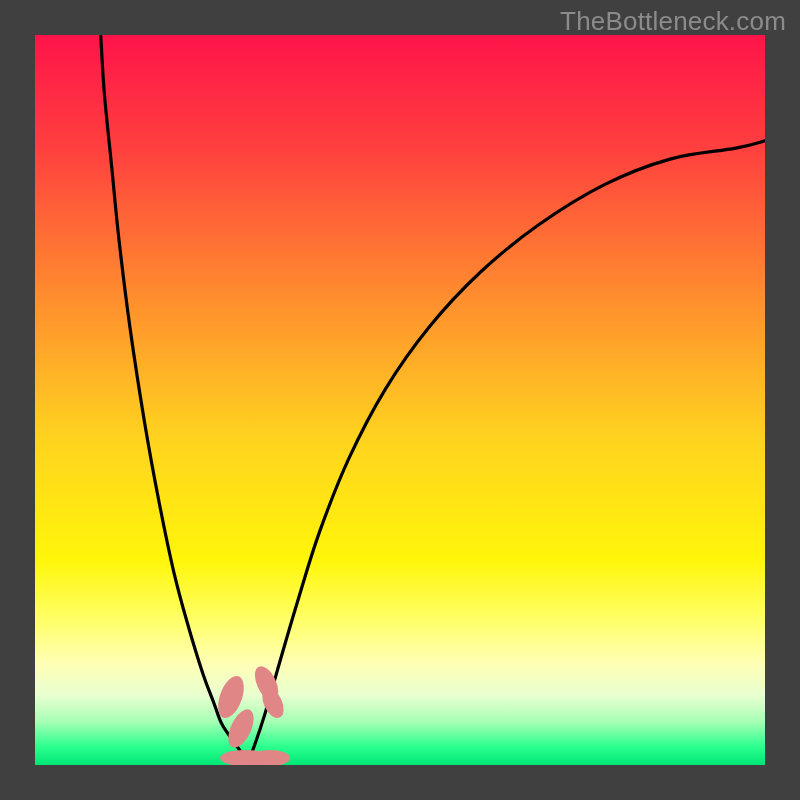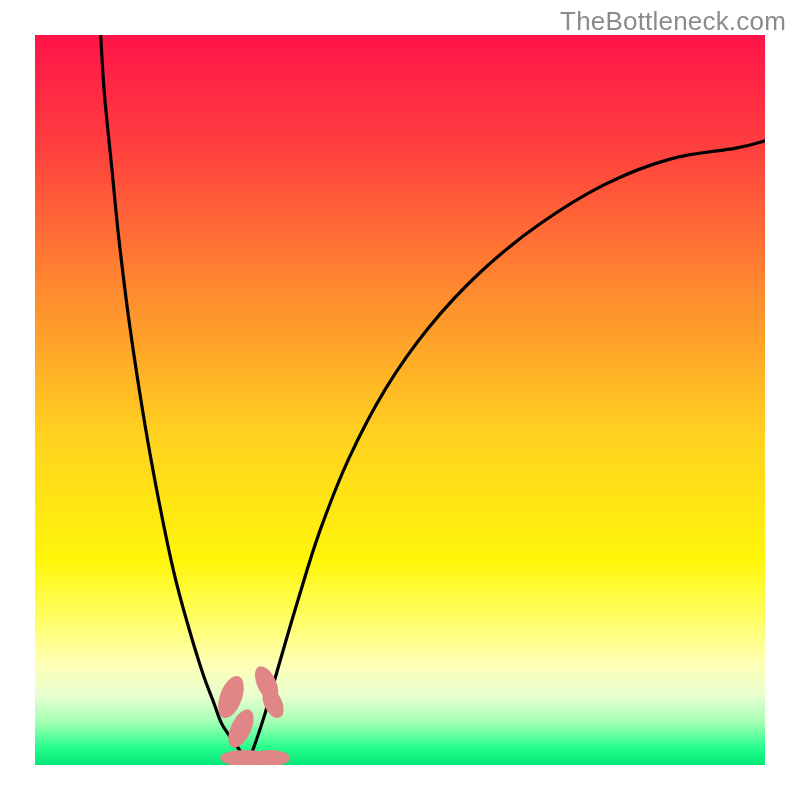--- a/index.html
+++ b/index.html
@@ -9,21 +9,21 @@
     height: 800px;
     background: #000;
     overflow: hidden;
   }
   .frame {
     position: absolute;
     left: 0;
     top: 0;
     width: 800px;
     height: 800px;
-    background: #ffffff;
+    background: #404040;
   }
   .plot {
     position: absolute;
     left: 35px;
     top: 35px;
     width: 730px;
     height: 730px;
     overflow: hidden;
   }
   .gradient {

